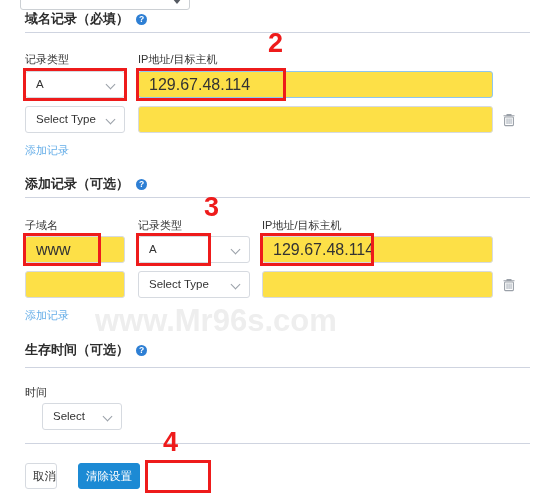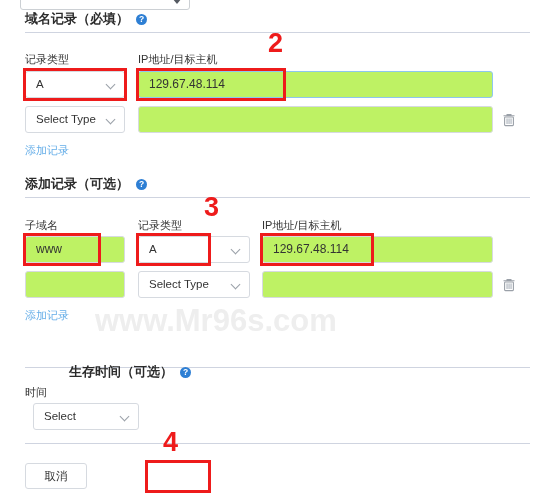--- a/index.html
+++ b/index.html
@@ -119,22 +119,22 @@
     border-right: 1.3px solid #9aa0a8;
     border-bottom: 1.3px solid #9aa0a8;
     transform: rotate(45deg);
   }
 
   .inp {
     position: absolute;
     height: 27px;
     border: 1px solid #d6dae0;
     border-radius: 3px;
-    background: #bef264;
-    font-size: 12px;
+    background: #fde047;
+    font-size: 16px;
     color: #333;
     z-index: 2;
   }
   .inp.focused { border-color: #8ec6f0; }
   .inp .val {
     position: absolute;
     left: 10px; top: 0;
     line-height: 25px;
     white-space: nowrap;
   }
@@ -288,31 +288,32 @@
     </svg>
   </div>
 
   <div class="addlink" style="top:308px;">添加记录</div>
 
   <div class="redbox" style="left:23px; top:233px; width:78px; height:33px;"></div>
   <div class="redbox" style="left:136px; top:233px; width:75px; height:33px;"></div>
   <div class="redbox" style="left:260px; top:233px; width:114px; height:33px;"></div>
   <div class="rednum" style="left:204px; top:194px;">3</div>
 
-  <div class="sec-head" style="top:363px;margin-left:44px;">
+  <div class="sec-head" style="top:341px;">
     <span>生存时间（可选）</span><span class="help-icon">?</span>
   </div>
   <div class="divider" style="top:367px;"></div>
 
   <div class="flabel" style="left:25px; top:385px;text-align:center;">时间</div>
-  <div class="sel" style="left:33px; top:403px; width:106px;">
+  <div class="sel" style="left:42px; top:403px; width:80px;">
     <span class="txt">Select</span>
     <span class="chev"></span>
   </div>
 
   <div class="divider" style="top:443px;"></div>
 
-  <div class="btn ghost" style="left:25px; top:463px; width:62px;">取消</div>
+  <div class="btn ghost" style="left:25px; top:463px; width:32px;text-align:right;">取消</div>
+  <div class="btn primary" style="left:78px; top:463px; width:62px;">清除设置</div>
 
   <div class="redbox" style="left:145px; top:460px; width:66px; height:33px;"></div>
   <div class="rednum" style="left:163px; top:429px;">4</div>
 
 </div>
 
 </body></html>

